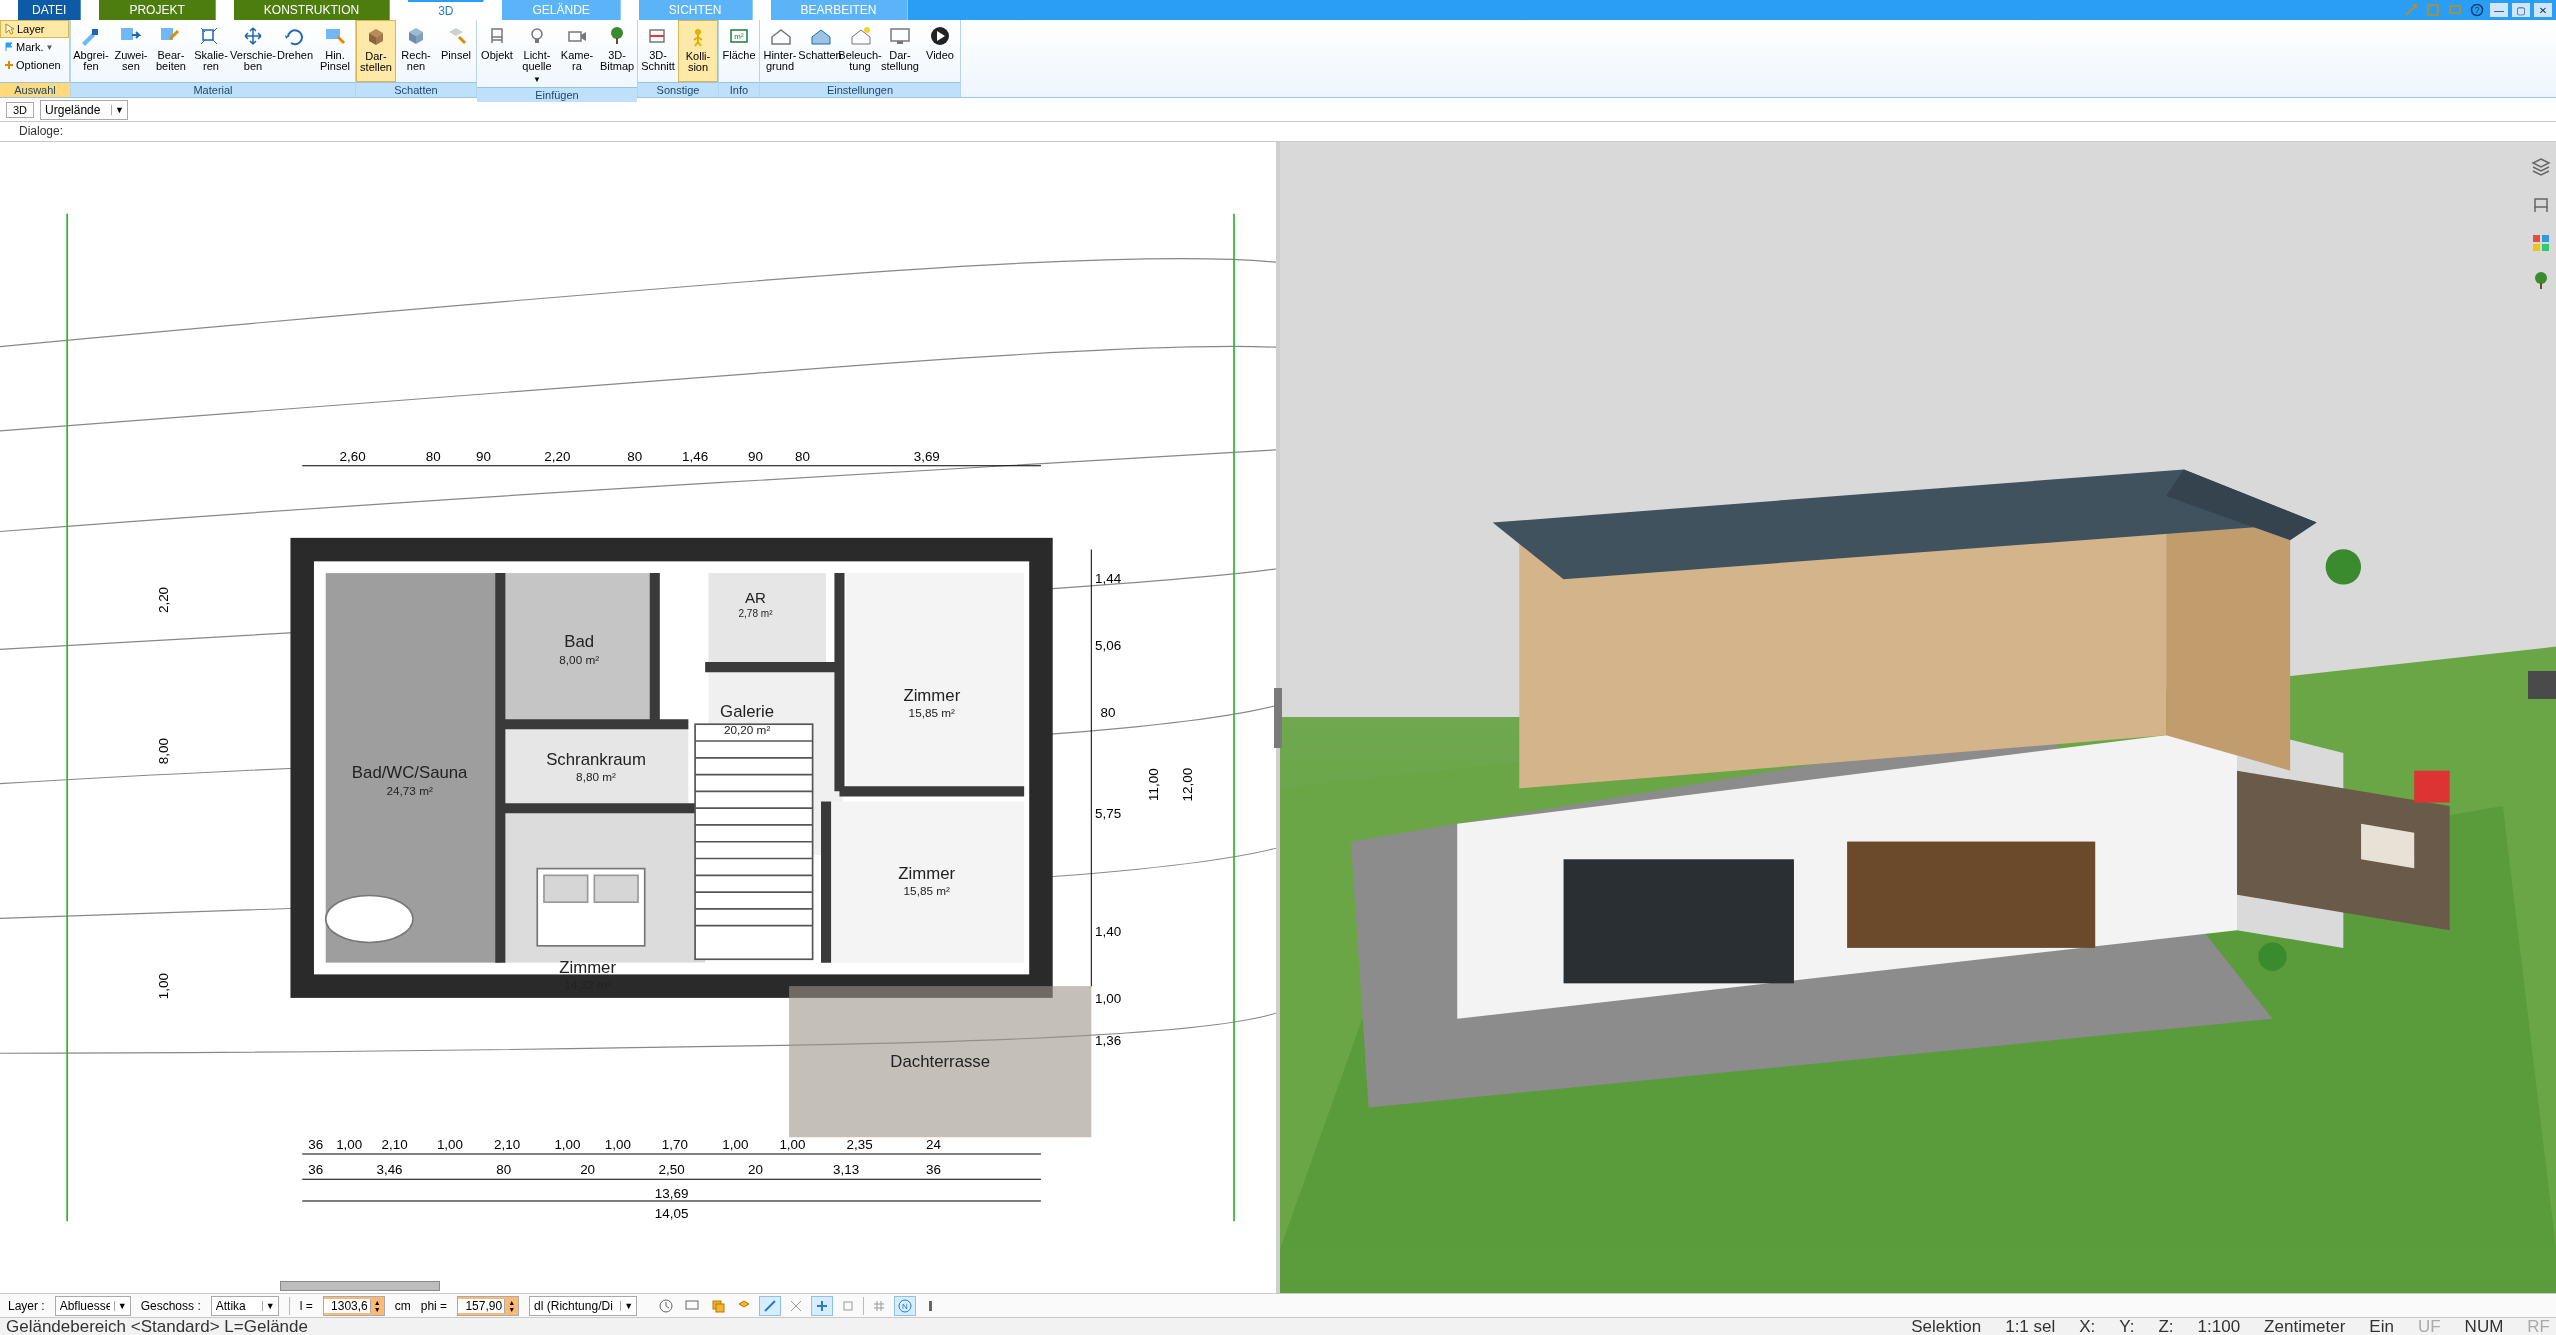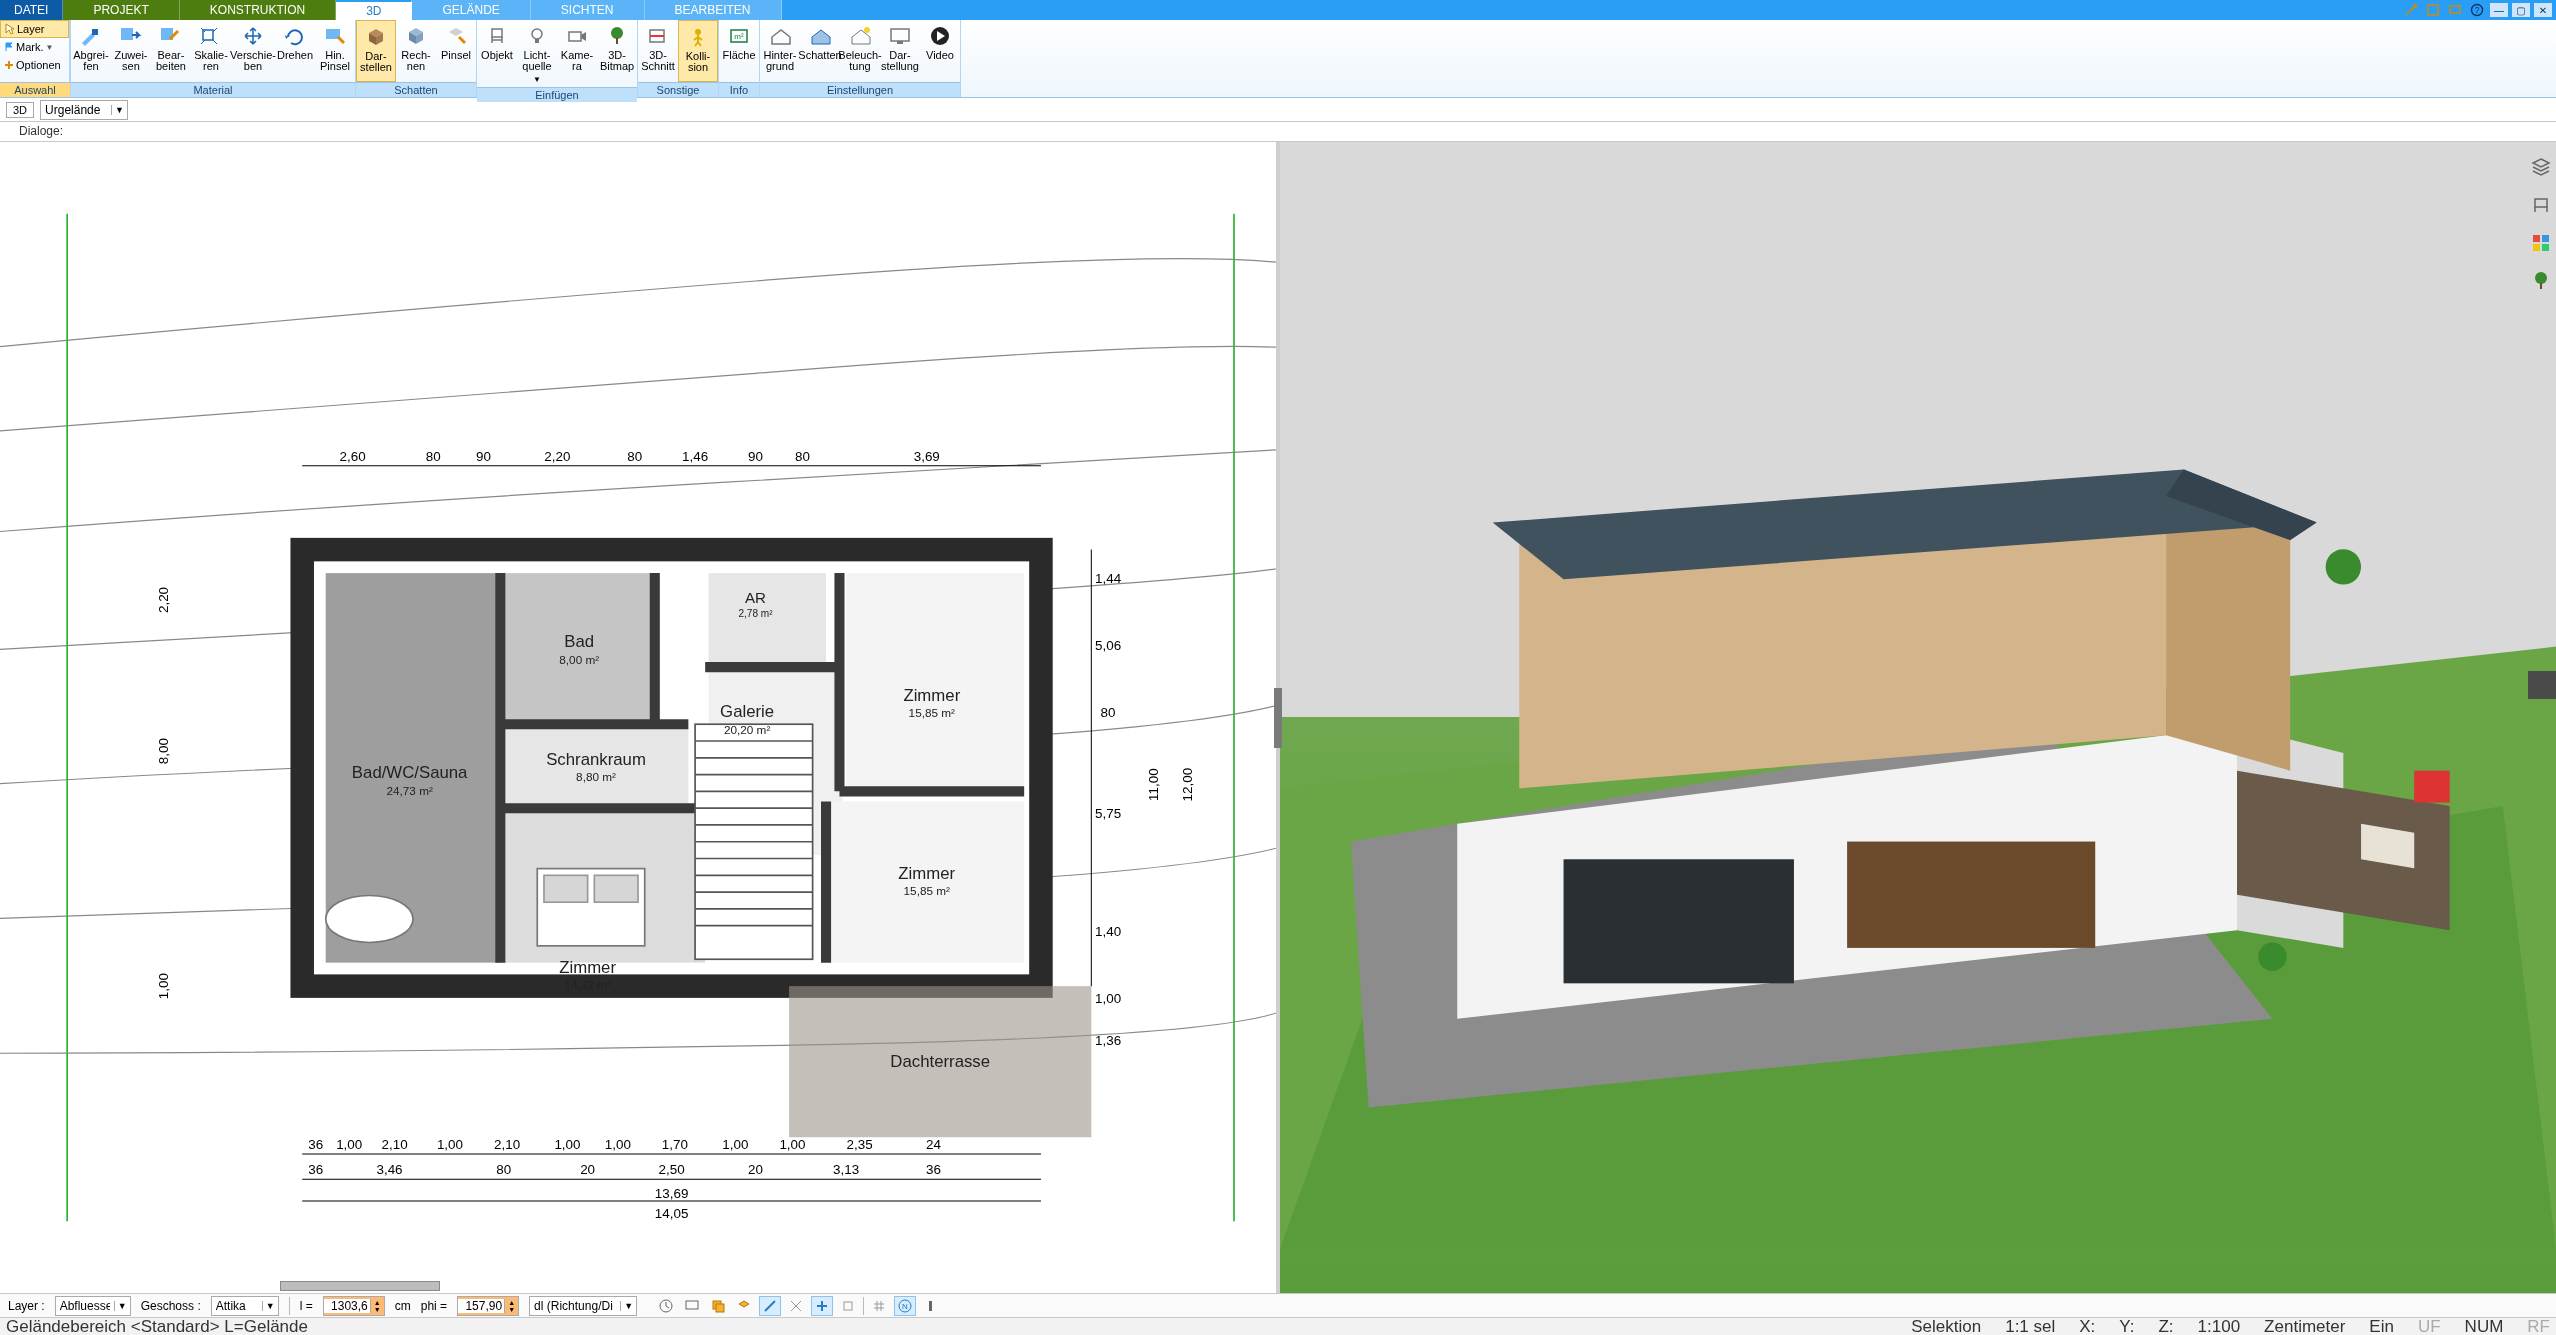--- a/index.html
+++ b/index.html
@@ -13,20 +13,21 @@
     align-items: stretch;
     user-select: none;
   }
   .main-menu .tab {
     padding: 2px 30px;
     color: #fff;
     display: flex;
     align-items: center;
     justify-content: center;
     border-right: 1px solid rgba(255,255,255,.3);
+    margin-left: 18px;
   }
   .main-menu .tab.datei  { background:#0d5aa7; padding-left:14px; padding-right:14px;}
   .main-menu .tab.blue   { background:#4d7c0f; }
   .main-menu .tab.lighter{ background:#5bb4f7; }
   .main-menu .tab.active { background:#fff; color:#2a7bbf; border-top:2px solid #2a9df4; }
   .main-menu .filler { flex:1; background:#2a9df4; display:flex; justify-content:flex-end; align-items:center; gap:4px; padding-right:4px;}
   .sys-btn { width:18px; height:14px; display:flex; align-items:center; justify-content:center; font-size:10px; color:#04396b;}
   .sys-btn.box { background:#cfe6fa; }
 
   

